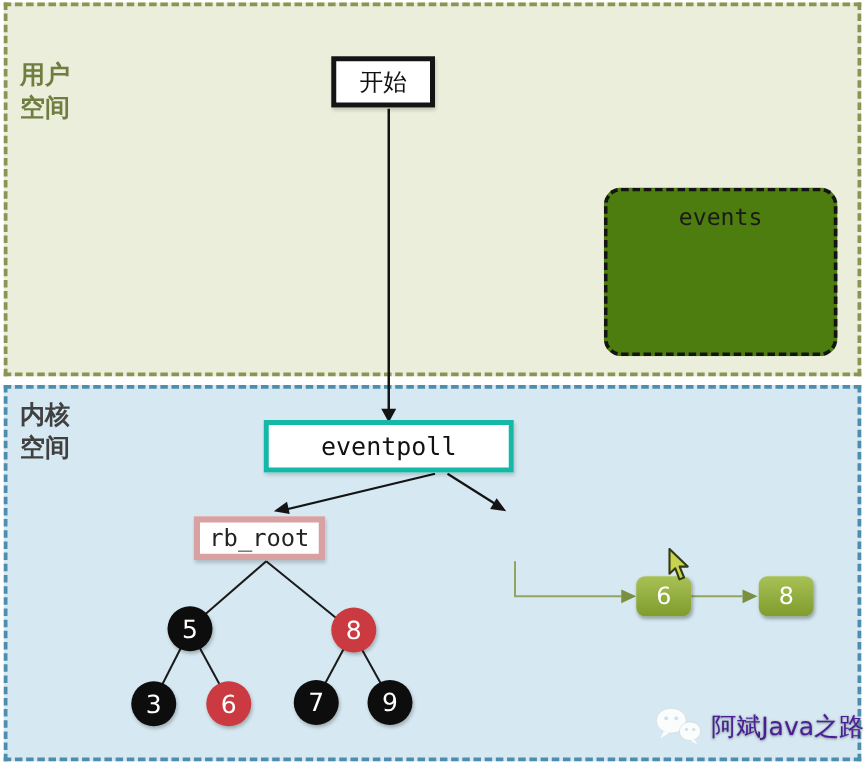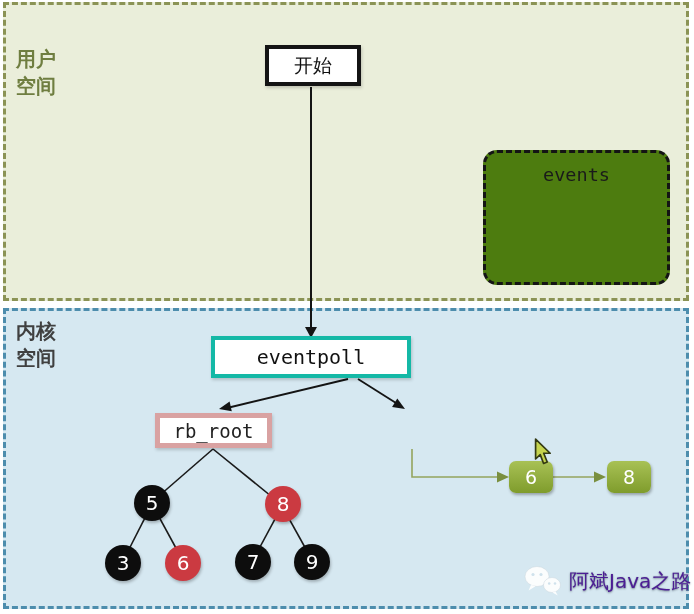--- a/index.html
+++ b/index.html
@@ -44,32 +44,32 @@
 
   
   .box {
     position: absolute; box-sizing: border-box;
     background: #ffffff;
     display: flex; align-items: center; justify-content: center;
     z-index: 2;
     box-shadow: 1px 2px 3px rgba(0,0,0,0.18);
   }
   .box.start {
-    left: 265px; top: 45px; width: 96px; height: 41px;
+    left: 265px; top: 45px; width: 83px; height: 41px;
     border: 4px solid #141414;
     font-size: 19px; color: #111;
   }
   .box.eventpoll {
     left: 211px; top: 336px; width: 200px; height: 42px;
     border: 4px solid #14b8a6;
     font-family: "DejaVu Sans Mono", "Liberation Mono", monospace;
     font-size: 20px; color: #111;
   }
   .box.rbroot {
-    left: 155px; top: 413px; width: 117px; height: 35px;
+    left: 155px; top: 413px; width: 105px; height: 35px;
     border: 5px solid #d9a2a2;
     font-family: "DejaVu Sans Mono", "Liberation Mono", monospace;
     font-size: 19px; color: #222;
   }
   .box.listhead {
     left: 337px; top: 412px; width: 147px; height: 37px;
     border: 5px solid #16a04c;
     font-family: "DejaVu Sans Mono", "Liberation Mono", monospace;
     font-size: 19px; color: #222;
   }

